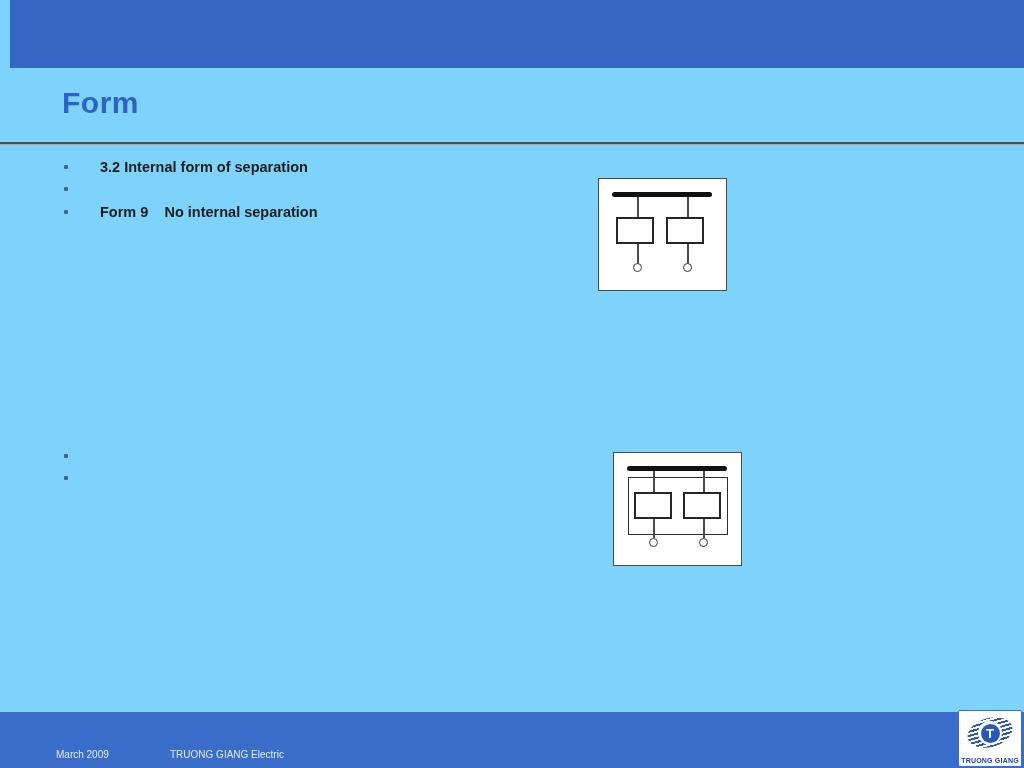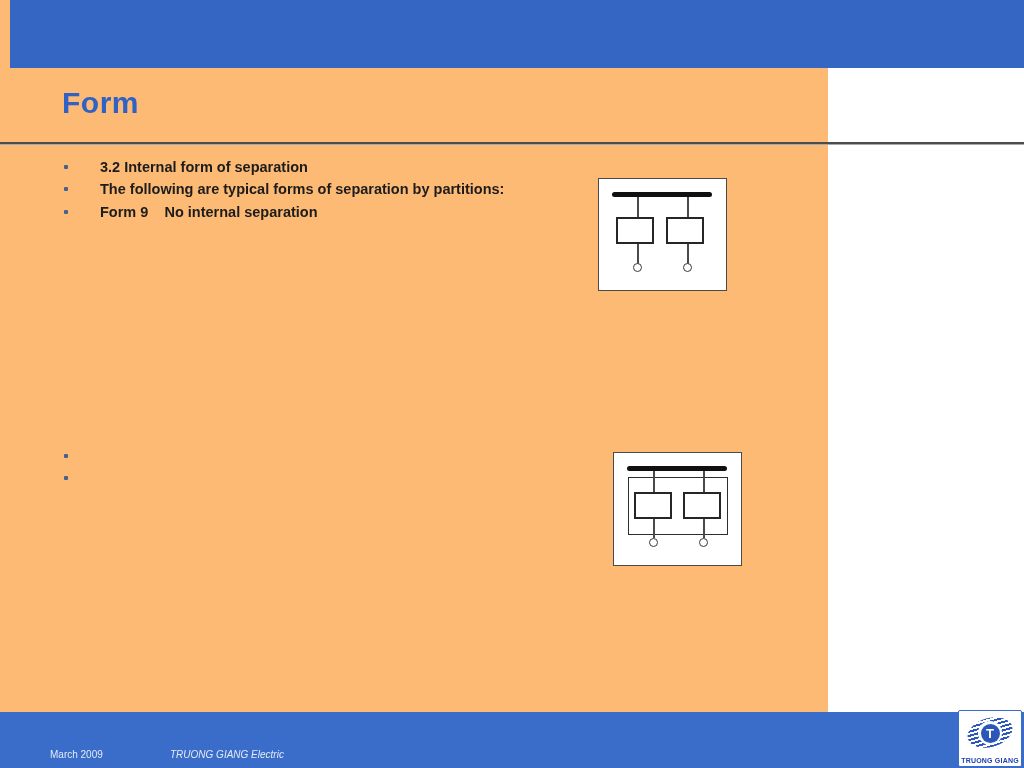--- a/index.html
+++ b/index.html
@@ -1,19 +1,19 @@
 <!DOCTYPE html>
 <html><head>
 <meta charset="utf-8">
 <style>
   * { margin:0; padding:0; box-sizing:border-box; }
   html,body { width:1024px; height:768px; }
   body { font-family:"Liberation Sans", sans-serif; background:#ffffff; position:relative; overflow:hidden; }
 
-  .slide { position:absolute; left:0; top:0; width:828px; height:768px; background:#fdba74; }
+  .slide { position:absolute; left:0; top:0; width:1024px; height:768px; background:#7dd3fc; }
 
   
   .top-band { position:absolute; left:10px; top:0; width:1014px; height:68px; background:#3566c4; }
 
   
   .slide-title { position:absolute; left:62px; top:86px; font-size:30px; font-weight:bold; color:#2f62c4; letter-spacing:0.5px; }
 
   
   .divider { position:absolute; left:0; top:142px; width:1024px; height:3px;
              background:linear-gradient(#4c4c4c 0 67%, #a8a8a8 67% 100%); }
@@ -33,22 +33,22 @@
   .diagram.d2 { left:613px; top:452px; width:129px; height:114px; }
   .busbar { position:absolute; left:13px; top:13px; width:100px; height:5px; background:#101010; border-radius:2.5px; }
   .vline  { position:absolute; width:1.5px; background:#4a4a4a; }
   .unit-box { position:absolute; width:38px; height:27px; border:2px solid #262626; background:#ffffff; }
   .terminal { position:absolute; width:9px; height:9px; border:1.5px solid #3a3a3a; border-radius:50%; background:#ffffff; }
   .partition { position:absolute; left:14px; top:24px; width:100px; height:58px; border:1.5px solid #2e2e2e; background:transparent; }
 
   
   .footer-band { position:absolute; left:0; top:712px; width:1024px; height:56px; background:#3a6cc9; }
   .footer-text { position:absolute; top:37px; font-size:10px; color:#e4ebf7; }
-  .footer-date { left:50px; }
-  .footer-company { left:170px;font-style:italic; }
+  .footer-date { left:56px; }
+  .footer-company { left:170px; }
 
   
   .logo-box { position:absolute; left:958px; top:710px; width:64px; height:57px; background:#ffffff;
               border:1.5px solid #3a6cc9; border-radius:2px; }
   .logo-globe { position:absolute; left:8px; top:7px; width:46px; height:29px; border-radius:50%;
                 background:repeating-linear-gradient(0deg, #2b58b8 0 2px, #ffffff 2px 4px);
                 transform:rotate(-16deg); }
   .logo-ring { position:absolute; left:19px; top:10px; width:24px; height:24px; border-radius:50%; background:#ffffff; }
   .logo-disc { position:absolute; left:21.5px; top:12.5px; width:19px; height:19px; border-radius:50%;
                background:#2b58b8; color:#ffffff; font-size:13px; font-weight:bold;
@@ -67,21 +67,20 @@
 
   <div class="divider"></div>
 
   <div class="bullet-group g1">
     <div class="bullet-line">
       <span class="bullet-dot"></span>
       <span>3.2 Internal form of separation</span>
     </div>
     <div class="bullet-line">
       <span class="bullet-dot"></span>
-      <span>The following are typical forms of separation by partitions:</span>
     </div>
     <div class="bullet-line">
       <span class="bullet-dot"></span>
       <span>Form 9    No internal separation</span>
     </div>
   </div>
 
   <div class="bullet-group g2">
     <div class="bullet-line">
       <span class="bullet-dot"></span>

